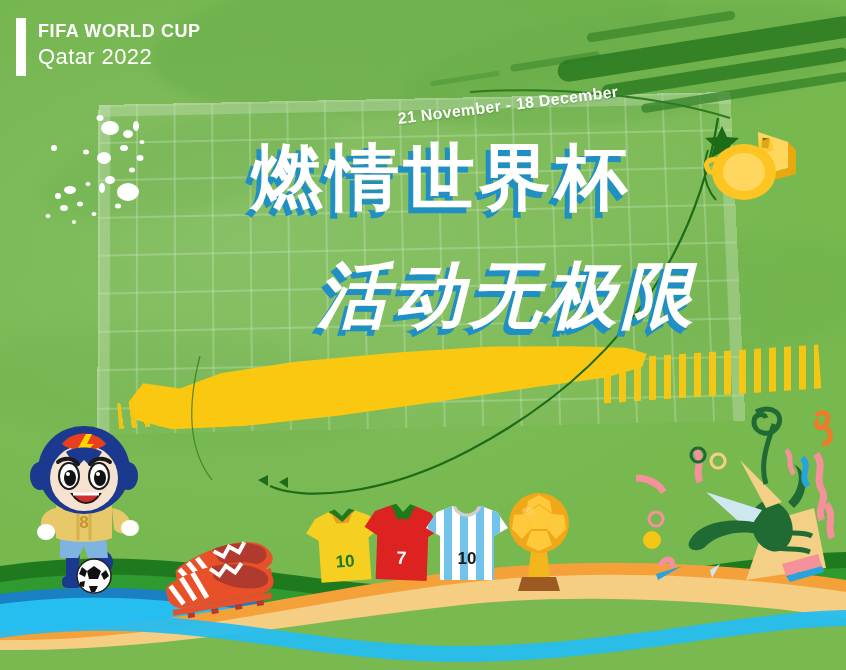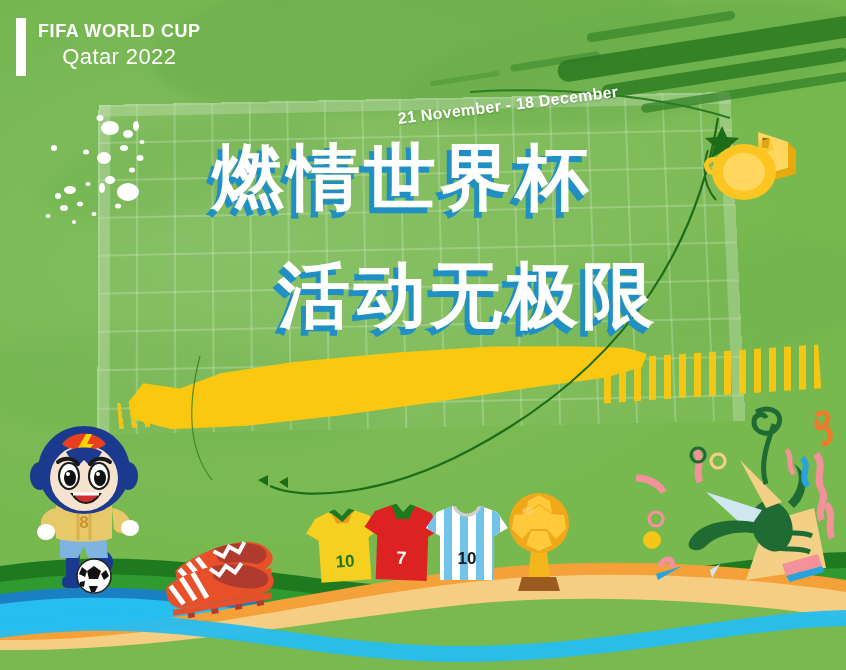--- a/index.html
+++ b/index.html
@@ -56,37 +56,37 @@
                       99% 46%,92% 58%,78% 66%,60% 78%,40% 90%,22% 97%,8% 96%,1% 80%);}
   .ybrush2{position:absolute; left:600px; top:352px; width:220px; height:44px; transform:rotate(-4deg);
     background:repeating-linear-gradient(-86deg, #fac711 0 7px, rgba(250,199,17,0) 7px 15px);
     opacity:.95;}
   .ybrush3{position:absolute; left:118px; top:400px; width:90px; height:26px; transform:rotate(-4deg);
     background:repeating-linear-gradient(86deg, #fac711 0 5px, rgba(250,199,17,0) 5px 13px); opacity:.9;}
 
   
   .header{position:absolute; left:16px; top:18px; display:flex; align-items:flex-start; gap:12px; z-index:30;}
   .header-bar{width:10px; height:58px; background:#ffffff;}
-  .header-txt{padding-top:2px;text-align:center;}
+  .header-txt{padding-top:2px;}
   .h-line1{color:#ffffff; font-size:18px; font-weight:bold; letter-spacing:.6px; line-height:1.25;}
   .h-line2{color:#ffffff; font-size:22px; font-weight:normal; letter-spacing:.4px; line-height:1.3;}
 
   
   .date{position:absolute; left:398px; top:110px; z-index:28;
         color:#ffffff; font-size:16px; font-weight:bold; letter-spacing:.3px;
         transform:rotate(-7deg); transform-origin:left center; white-space:nowrap;
         text-shadow:0 1px 2px rgba(40,90,30,.35);}
 
   
   .headline{position:absolute; z-index:29; white-space:nowrap;
     color:#ffffff; font-weight:bold; font-size:72px; letter-spacing:4px;
     font-family:"DejaVu Sans","Liberation Sans",sans-serif;
-    text-shadow:-5px 6px 0 #1f8fc4;}
+    text-shadow:-5px 6px 0 #1f8fc4;padding-left:39px;}
   .hl1{left:212px; top:130px;}
-  .hl2{left:278px; top:248px;}
+  .hl2{left:278px; top:248px;font-style:italic;}
 
   
   .mascot{position:absolute; left:22px; top:424px; width:132px; height:182px; z-index:26;}
 
   
   .boots{position:absolute; left:158px; top:532px; width:140px; height:92px; z-index:25;}
 
   
   .jersey{position:absolute; z-index:24;}
   .j-brazil{left:305px; top:505px; width:78px; height:80px; transform:rotate(-4deg);}

